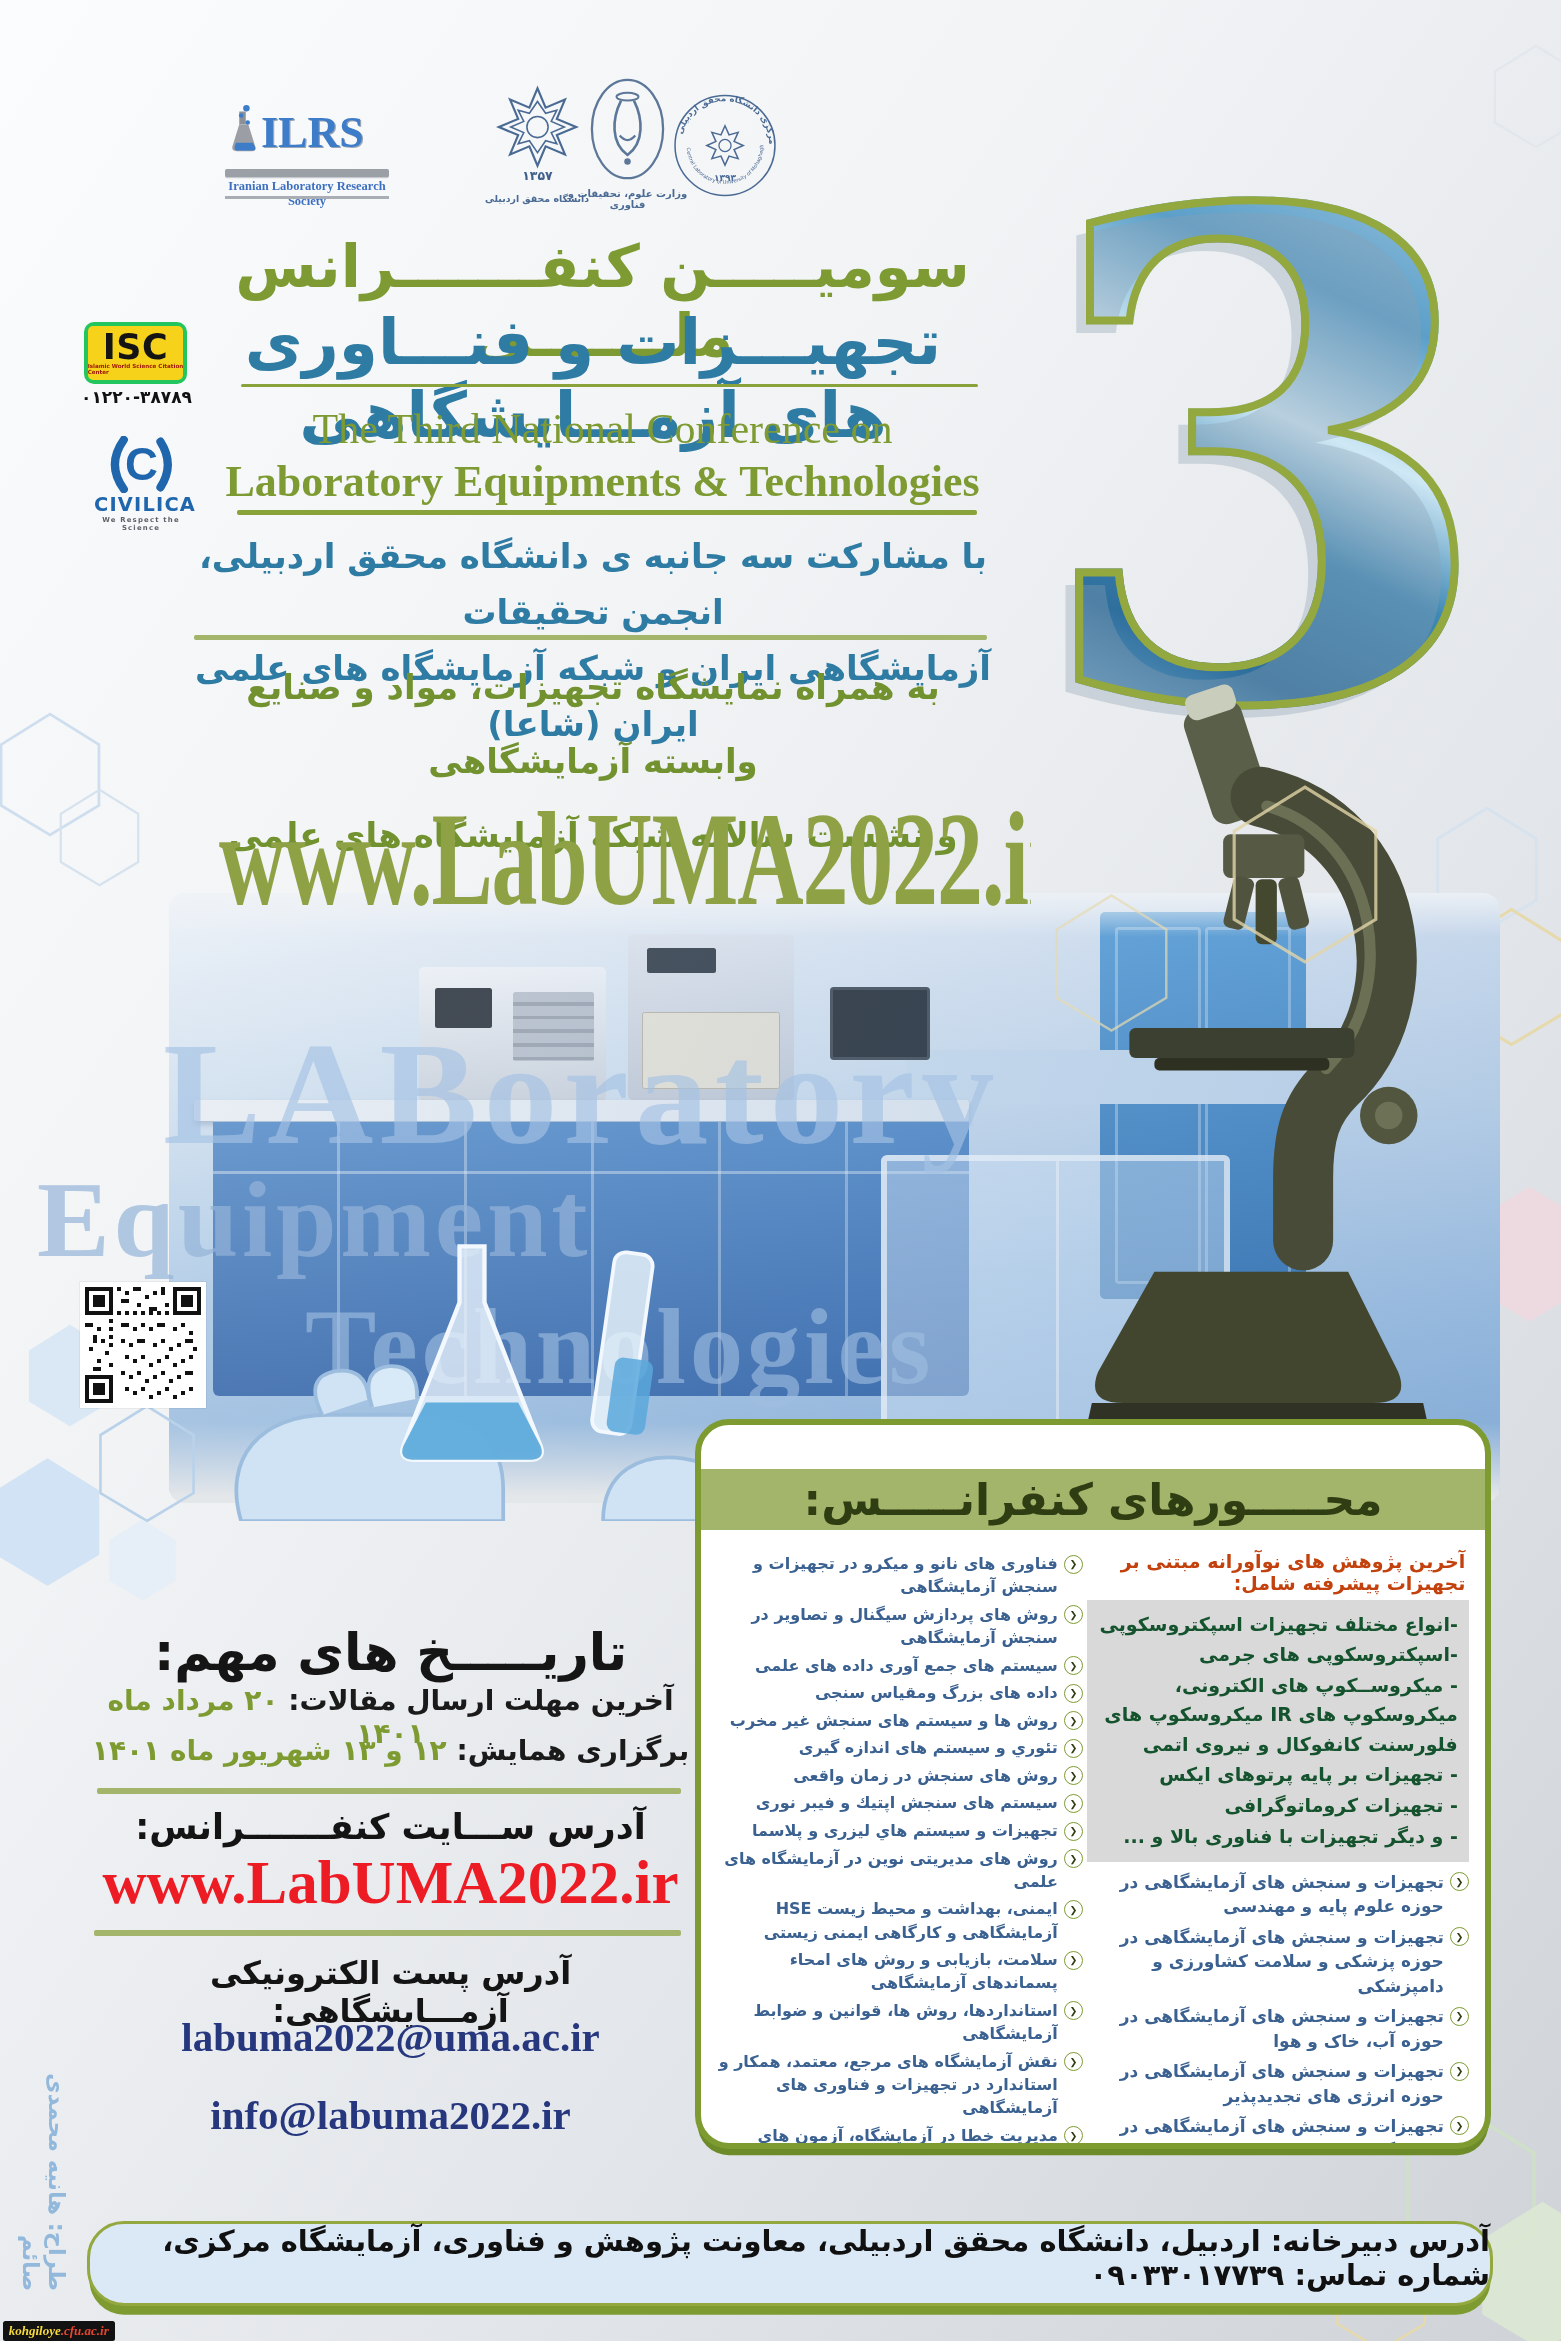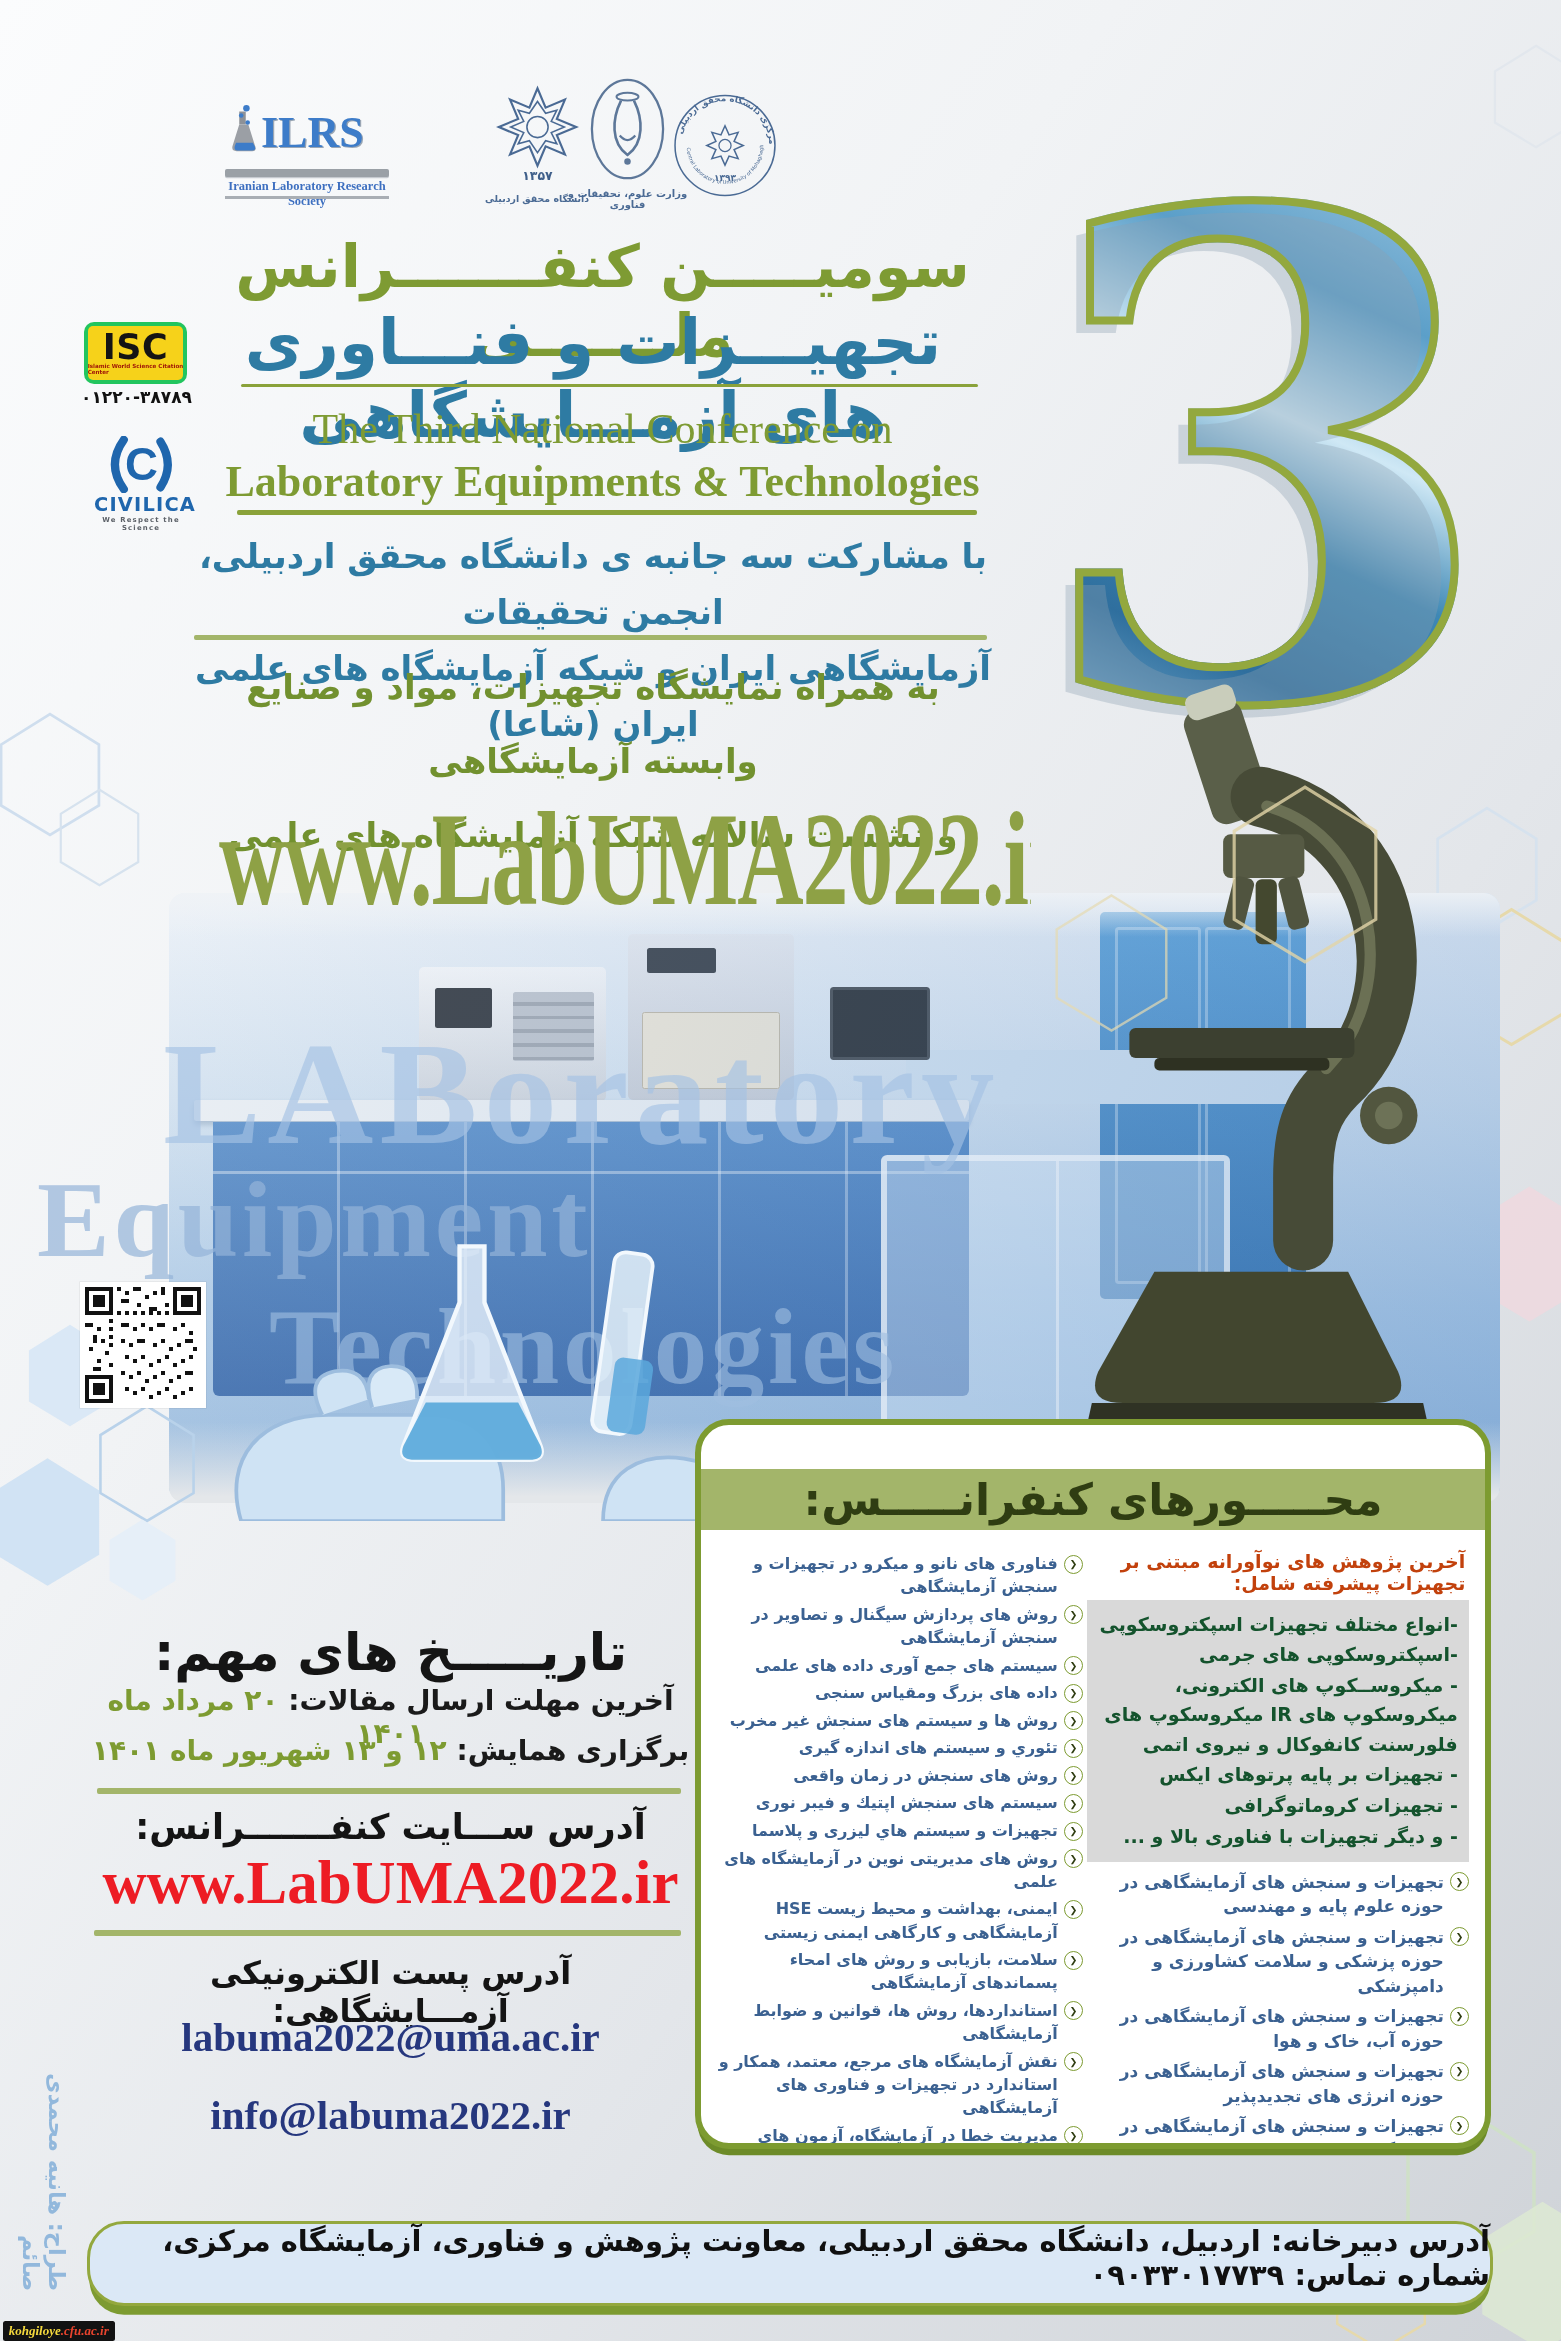--- a/index.html
+++ b/index.html
@@ -291,21 +291,21 @@
     <div class="bench"></div>
     <div class="cabs"></div>
     <div class="glass"></div>
     <div class="tint"></div>
     <div class="fade-t"></div>
     <div class="fade-b"></div>
   </div>
 
   <div class="abs wm wm1" style="z-index:3;margin-left:47px;">LABoratory</div>
   <div class="abs wm wm2" style="z-index:3;">Equipment</div>
-  <div class="abs wm wm3" style="z-index:3;">Technologies</div>
+  <div class="abs wm wm3" style="z-index:3;margin-left:36px;">Technologies</div>
 
   <svg class="abs" style="left:166px;top:1209px;z-index:4;" width="612" height="312" viewBox="0 0 980 500">
     <path d="M120,500 C90,400 150,330 260,330 L420,330 C500,330 540,380 540,450 L540,500 Z" fill="#cfe3f4" stroke="#9dbdde" stroke-width="6"></path>
     <path d="M250,330 q-30,-60 20,-70 q50,-8 55,45" fill="#cfe3f4" stroke="#9dbdde" stroke-width="6"></path>
     <path d="M330,318 q-20,-62 28,-66 q46,-2 44,52" fill="#d8e9f7" stroke="#9dbdde" stroke-width="6"></path>
     <path d="M470,60 L510,60 L510,150 L600,380 Q608,402 582,402 L398,402 Q372,402 380,380 L470,150 Z" fill="rgba(235,244,252,.78)" stroke="#f2f8fd" stroke-width="7"></path>
     <path d="M416,310 L564,310 L600,380 Q608,402 582,402 L398,402 Q372,402 380,380 Z" fill="#4fa3d8" opacity=".85"></path>
     <rect x="700" y="70" width="62" height="290" rx="18" transform="rotate(8 731 215)" fill="rgba(238,247,253,.8)" stroke="#f2f8fd" stroke-width="6"></rect>
     <rect x="712" y="240" width="62" height="120" rx="14" transform="rotate(8 743 300)" fill="#5aa8dc" opacity=".85"></rect>
     <path d="M700,500 C700,420 760,390 830,400 L980,430 L980,500 Z" fill="#cfe3f4" stroke="#9dbdde" stroke-width="6"></path>

